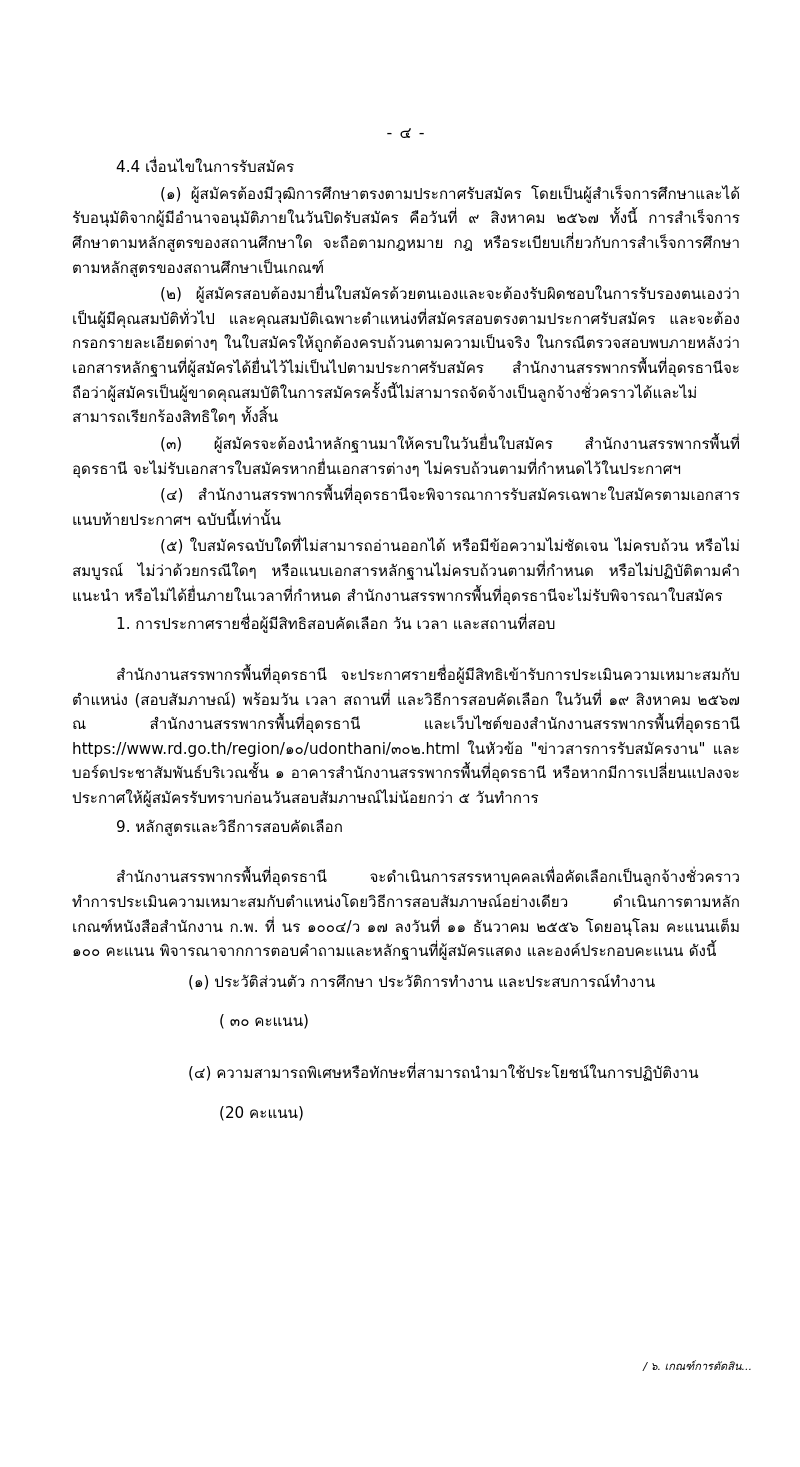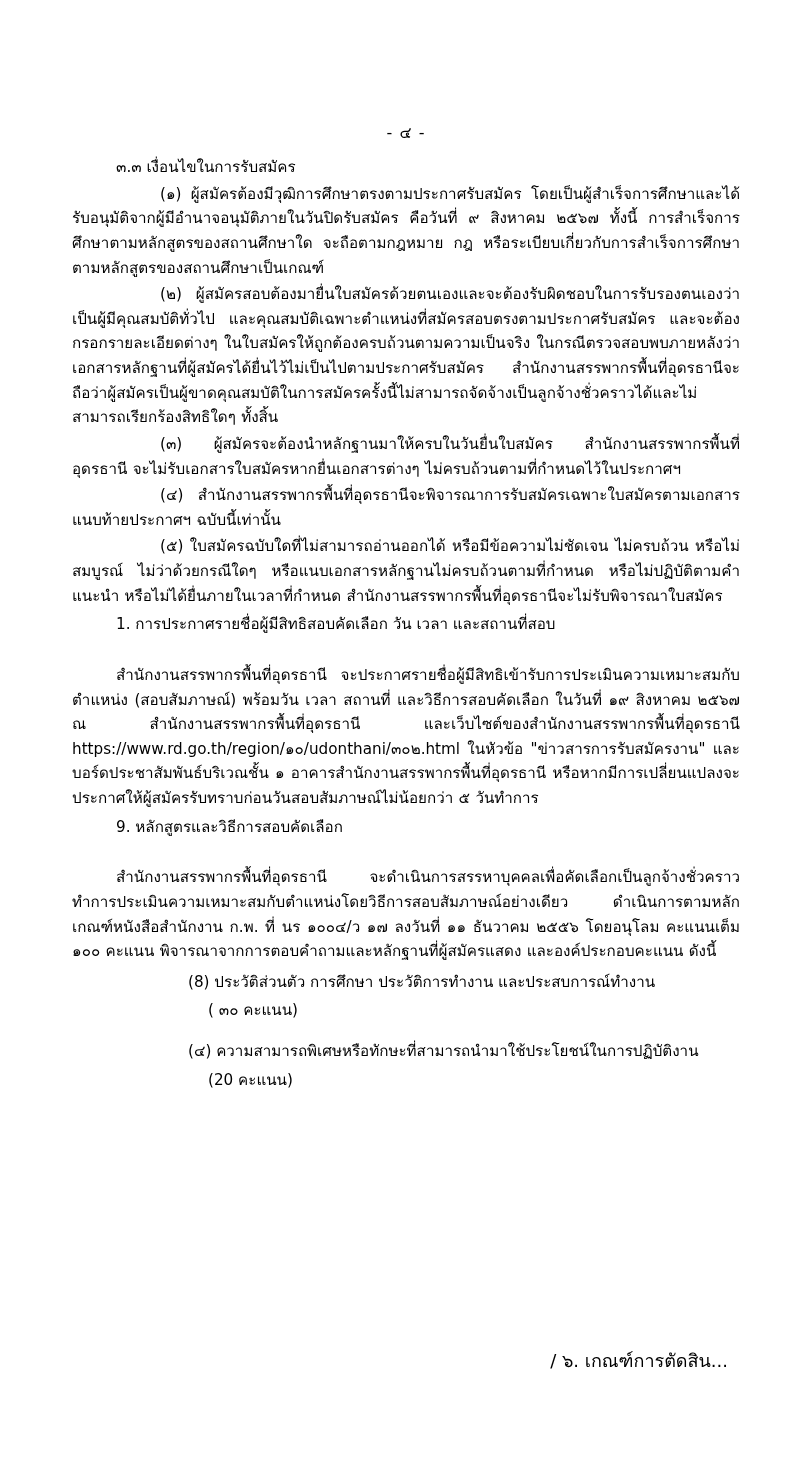--- a/index.html
+++ b/index.html
@@ -52,56 +52,57 @@
   }
   .sub-item {
     font-size: 15.2px;
     line-height: 1.62;
     margin: 0;
     text-indent: 116px;
   }
   .sub-item-cont {
     font-size: 15.2px;
     line-height: 1.62;
-    margin: 4px;
+    margin: 15px;
     text-indent: 132px;
   }
   .footer-note {
     position: absolute;
-    right: 72px;
+    right: 48px;
     bottom: 92px;
-    font-size: 18px;
+    font-size: 11px;
     white-space: nowrap;
+    font-style: italic;
   }
   .gap-sm { height: 4px; }
 </style>
 </head>
 <body>
 
 <div class="page">
   <div class="content">
 
     <div class="page-number">- ๔ -</div>
 
-    <div class="heading">๓.๓ เงื่อนไขในการรับสมัคร</div>
+    <div class="heading">4.4 เงื่อนไขในการรับสมัคร</div>
     <p class="para indent-2">(๑) ผู้สมัครต้องมีวุฒิการศึกษาตรงตามประกาศรับสมัคร โดยเป็นผู้สำเร็จการศึกษาและได้รับอนุมัติจากผู้มีอำนาจอนุมัติภายในวันปิดรับสมัคร คือวันที่ ๙ สิงหาคม ๒๕๖๗ ทั้งนี้ การสำเร็จการศึกษาตามหลักสูตรของสถานศึกษาใด จะถือตามกฎหมาย กฎ หรือระเบียบเกี่ยวกับการสำเร็จการศึกษาตามหลักสูตรของสถานศึกษาเป็นเกณฑ์</p>
     <p class="para indent-2">(๒) ผู้สมัครสอบต้องมายื่นใบสมัครด้วยตนเองและจะต้องรับผิดชอบในการรับรองตนเองว่าเป็นผู้มีคุณสมบัติทั่วไป และคุณสมบัติเฉพาะตำแหน่งที่สมัครสอบตรงตามประกาศรับสมัคร และจะต้องกรอกรายละเอียดต่างๆ ในใบสมัครให้ถูกต้องครบถ้วนตามความเป็นจริง ในกรณีตรวจสอบพบภายหลังว่าเอกสารหลักฐานที่ผู้สมัครได้ยื่นไว้ไม่เป็นไปตามประกาศรับสมัคร สำนักงานสรรพากรพื้นที่อุดรธานีจะถือว่าผู้สมัครเป็นผู้ขาดคุณสมบัติในการสมัครครั้งนี้ไม่สามารถจัดจ้างเป็นลูกจ้างชั่วคราวได้และไม่สามารถเรียกร้องสิทธิใดๆ ทั้งสิ้น</p>
     <p class="para indent-2">(๓) ผู้สมัครจะต้องนำหลักฐานมาให้ครบในวันยื่นใบสมัคร สำนักงานสรรพากรพื้นที่อุดรธานี จะไม่รับเอกสารใบสมัครหากยื่นเอกสารต่างๆ ไม่ครบถ้วนตามที่กำหนดไว้ในประกาศฯ</p>
     <p class="para indent-2">(๔) สำนักงานสรรพากรพื้นที่อุดรธานีจะพิจารณาการรับสมัครเฉพาะใบสมัครตามเอกสารแนบท้ายประกาศฯ ฉบับนี้เท่านั้น</p>
     <p class="para indent-2">(๕) ใบสมัครฉบับใดที่ไม่สามารถอ่านออกได้ หรือมีข้อความไม่ชัดเจน ไม่ครบถ้วน หรือไม่สมบูรณ์ ไม่ว่าด้วยกรณีใดๆ หรือแนบเอกสารหลักฐานไม่ครบถ้วนตามที่กำหนด หรือไม่ปฏิบัติตามคำแนะนำ หรือไม่ได้ยื่นภายในเวลาที่กำหนด สำนักงานสรรพากรพื้นที่อุดรธานีจะไม่รับพิจารณาใบสมัคร</p>
 
     <div class="heading">1. การประกาศรายชื่อผู้มีสิทธิสอบคัดเลือก วัน เวลา และสถานที่สอบ</div>
     <p class="para indent-1">สำนักงานสรรพากรพื้นที่อุดรธานี จะประกาศรายชื่อผู้มีสิทธิเข้ารับการประเมินความเหมาะสมกับตำแหน่ง (สอบสัมภาษณ์) พร้อมวัน เวลา สถานที่ และวิธีการสอบคัดเลือก ในวันที่ ๑๙ สิงหาคม ๒๕๖๗ ณ สำนักงานสรรพากรพื้นที่อุดรธานี และเว็บไซต์ของสำนักงานสรรพากรพื้นที่อุดรธานี https://www.rd.go.th/region/๑๐/udonthani/๓๐๒.html ในหัวข้อ "ข่าวสารการรับสมัครงาน" และบอร์ดประชาสัมพันธ์บริเวณชั้น ๑ อาคารสำนักงานสรรพากรพื้นที่อุดรธานี หรือหากมีการเปลี่ยนแปลงจะประกาศให้ผู้สมัครรับทราบก่อนวันสอบสัมภาษณ์ไม่น้อยกว่า ๕ วันทำการ</p>
 
     <div class="heading">9. หลักสูตรและวิธีการสอบคัดเลือก</div>
     <p class="para indent-1">สำนักงานสรรพากรพื้นที่อุดรธานี จะดำเนินการสรรหาบุคคลเพื่อคัดเลือกเป็นลูกจ้างชั่วคราว ทำการประเมินความเหมาะสมกับตำแหน่งโดยวิธีการสอบสัมภาษณ์อย่างเดียว ดำเนินการตามหลักเกณฑ์หนังสือสำนักงาน ก.พ. ที่ นร ๑๐๐๔/ว ๑๗ ลงวันที่ ๑๑ ธันวาคม ๒๕๕๖ โดยอนุโลม คะแนนเต็ม ๑๐๐ คะแนน พิจารณาจากการตอบคำถามและหลักฐานที่ผู้สมัครแสดง และองค์ประกอบคะแนน ดังนี้</p>
 
     <div class="gap-sm"></div>
 
-    <p class="sub-item">(8) ประวัติส่วนตัว การศึกษา ประวัติการทำงาน และประสบการณ์ทำงาน</p>
+    <p class="sub-item">(๑) ประวัติส่วนตัว การศึกษา ประวัติการทำงาน และประสบการณ์ทำงาน</p>
     <p class="sub-item-cont">( ๓๐ คะแนน)</p>
 
     <div class="gap-sm"></div>
 
 
     <div class="gap-sm"></div>
 
 
     <div class="gap-sm"></div>
 

